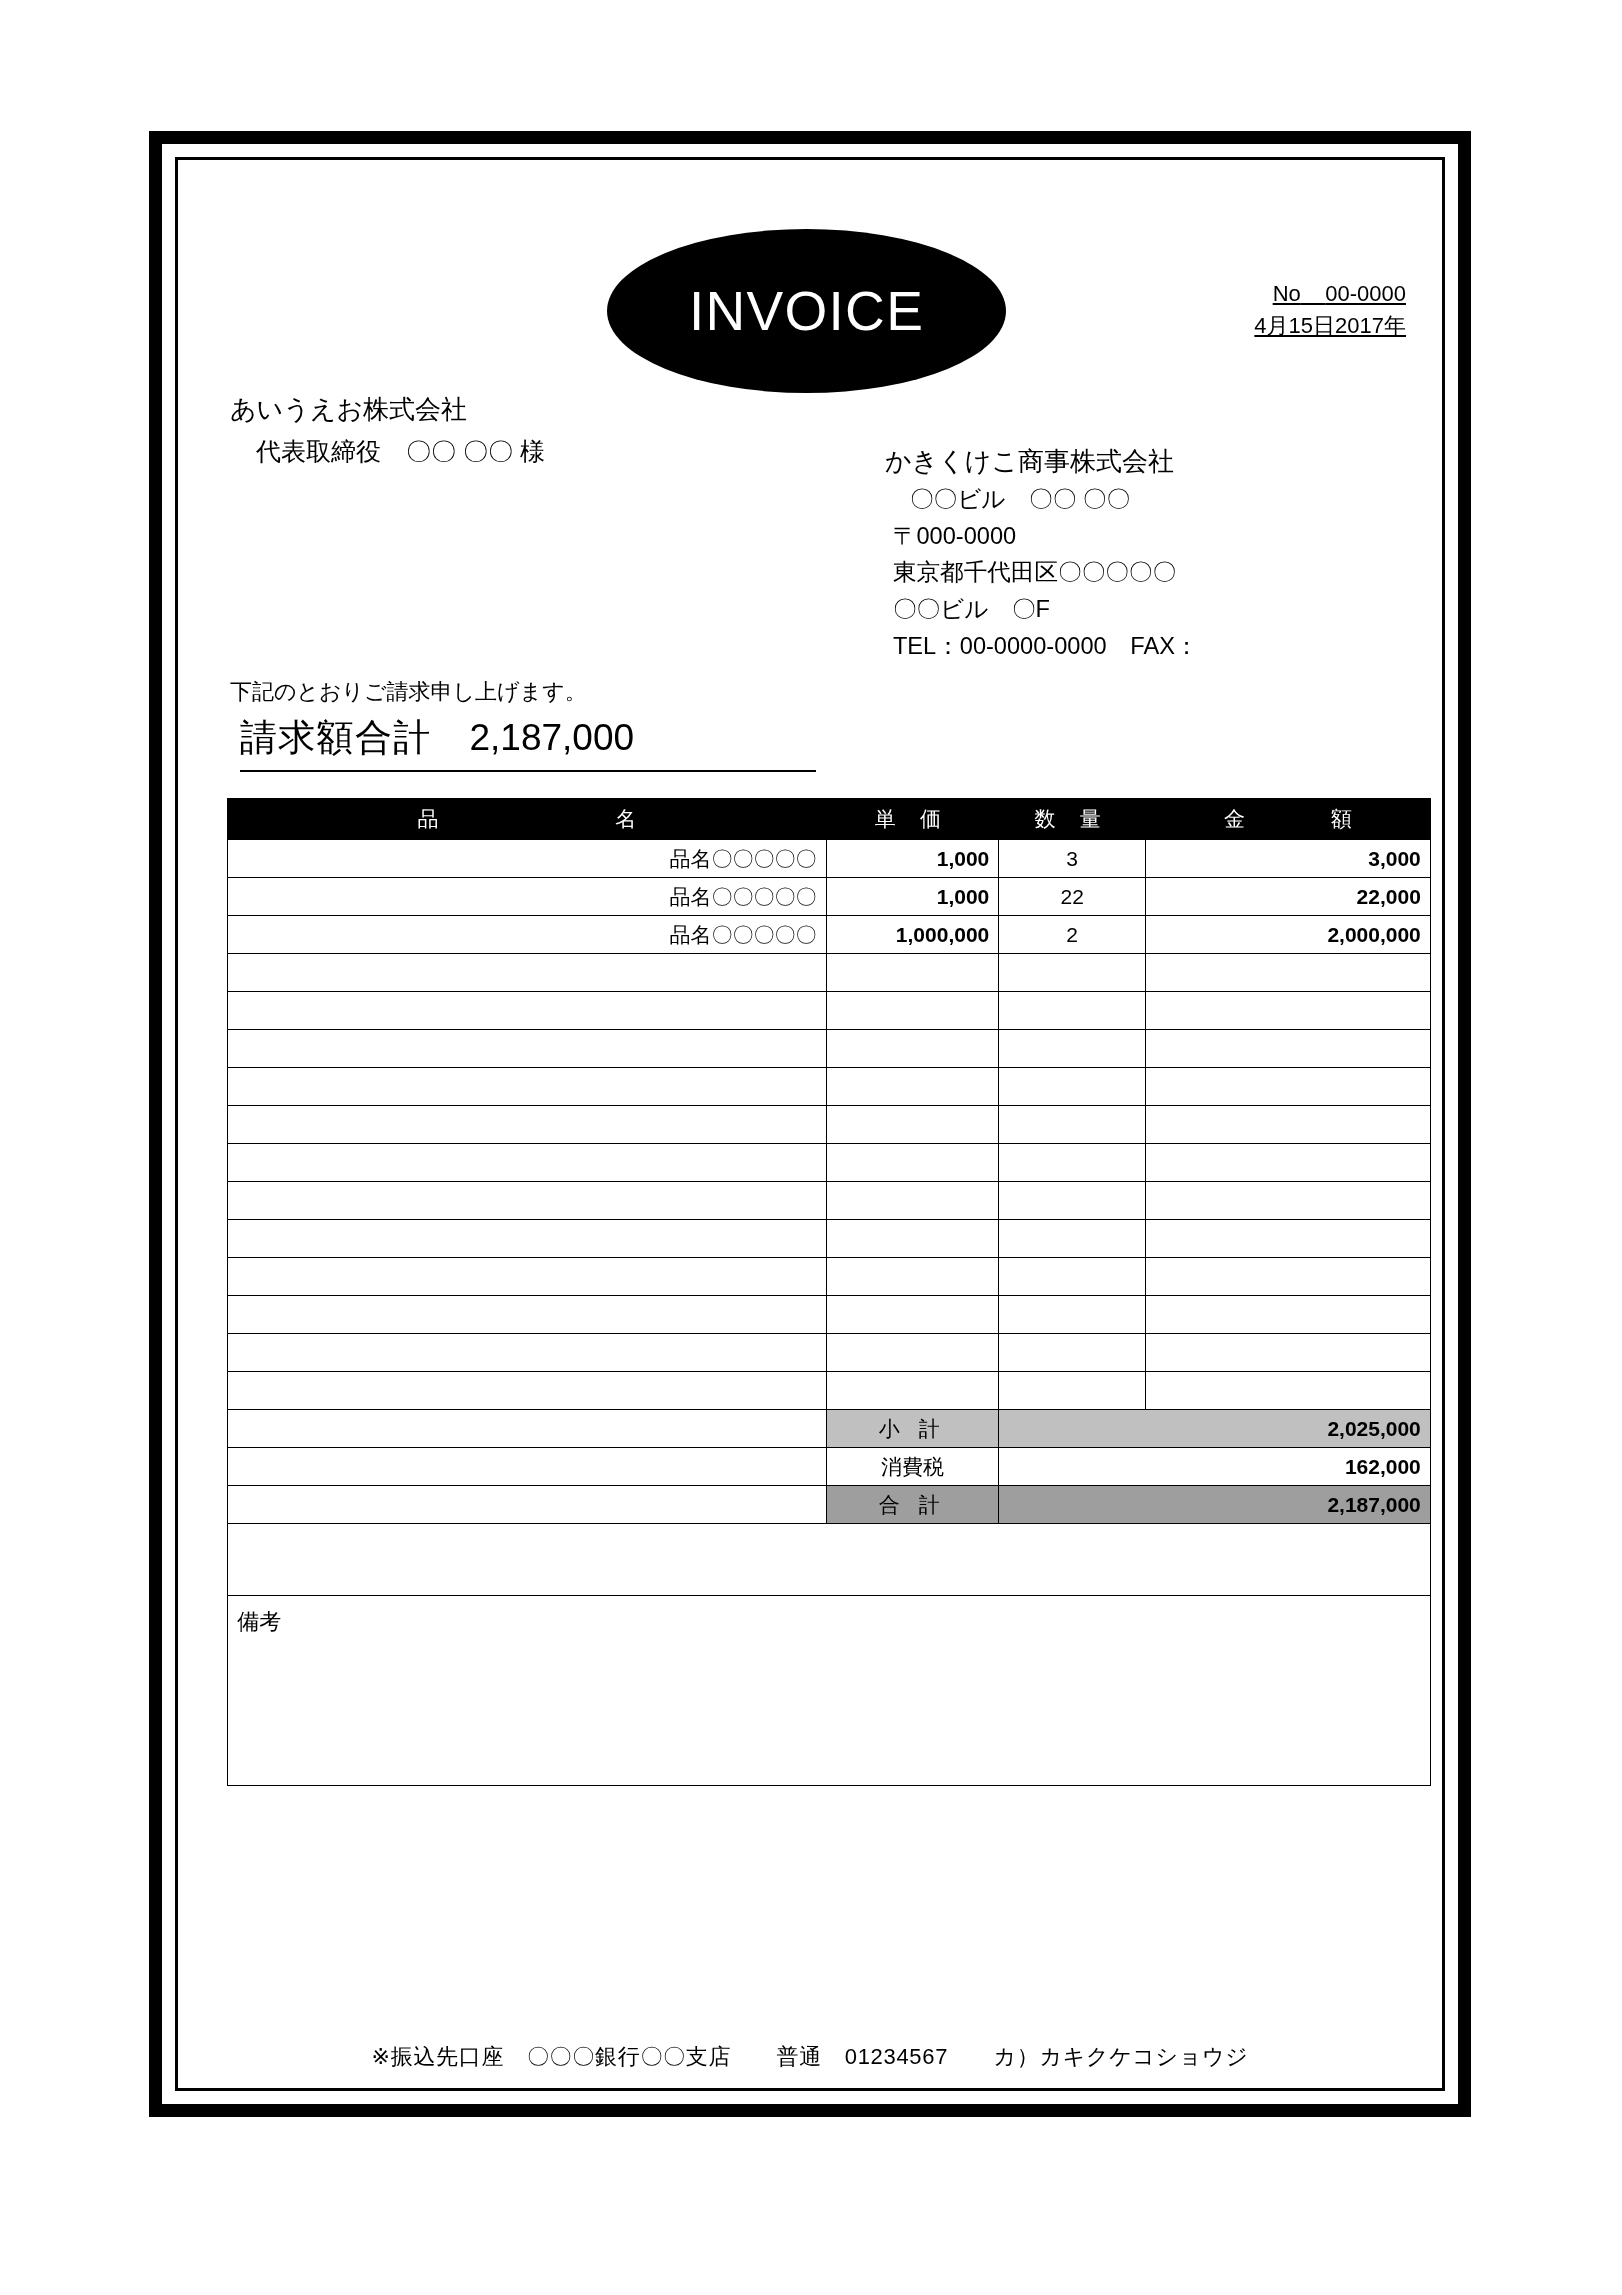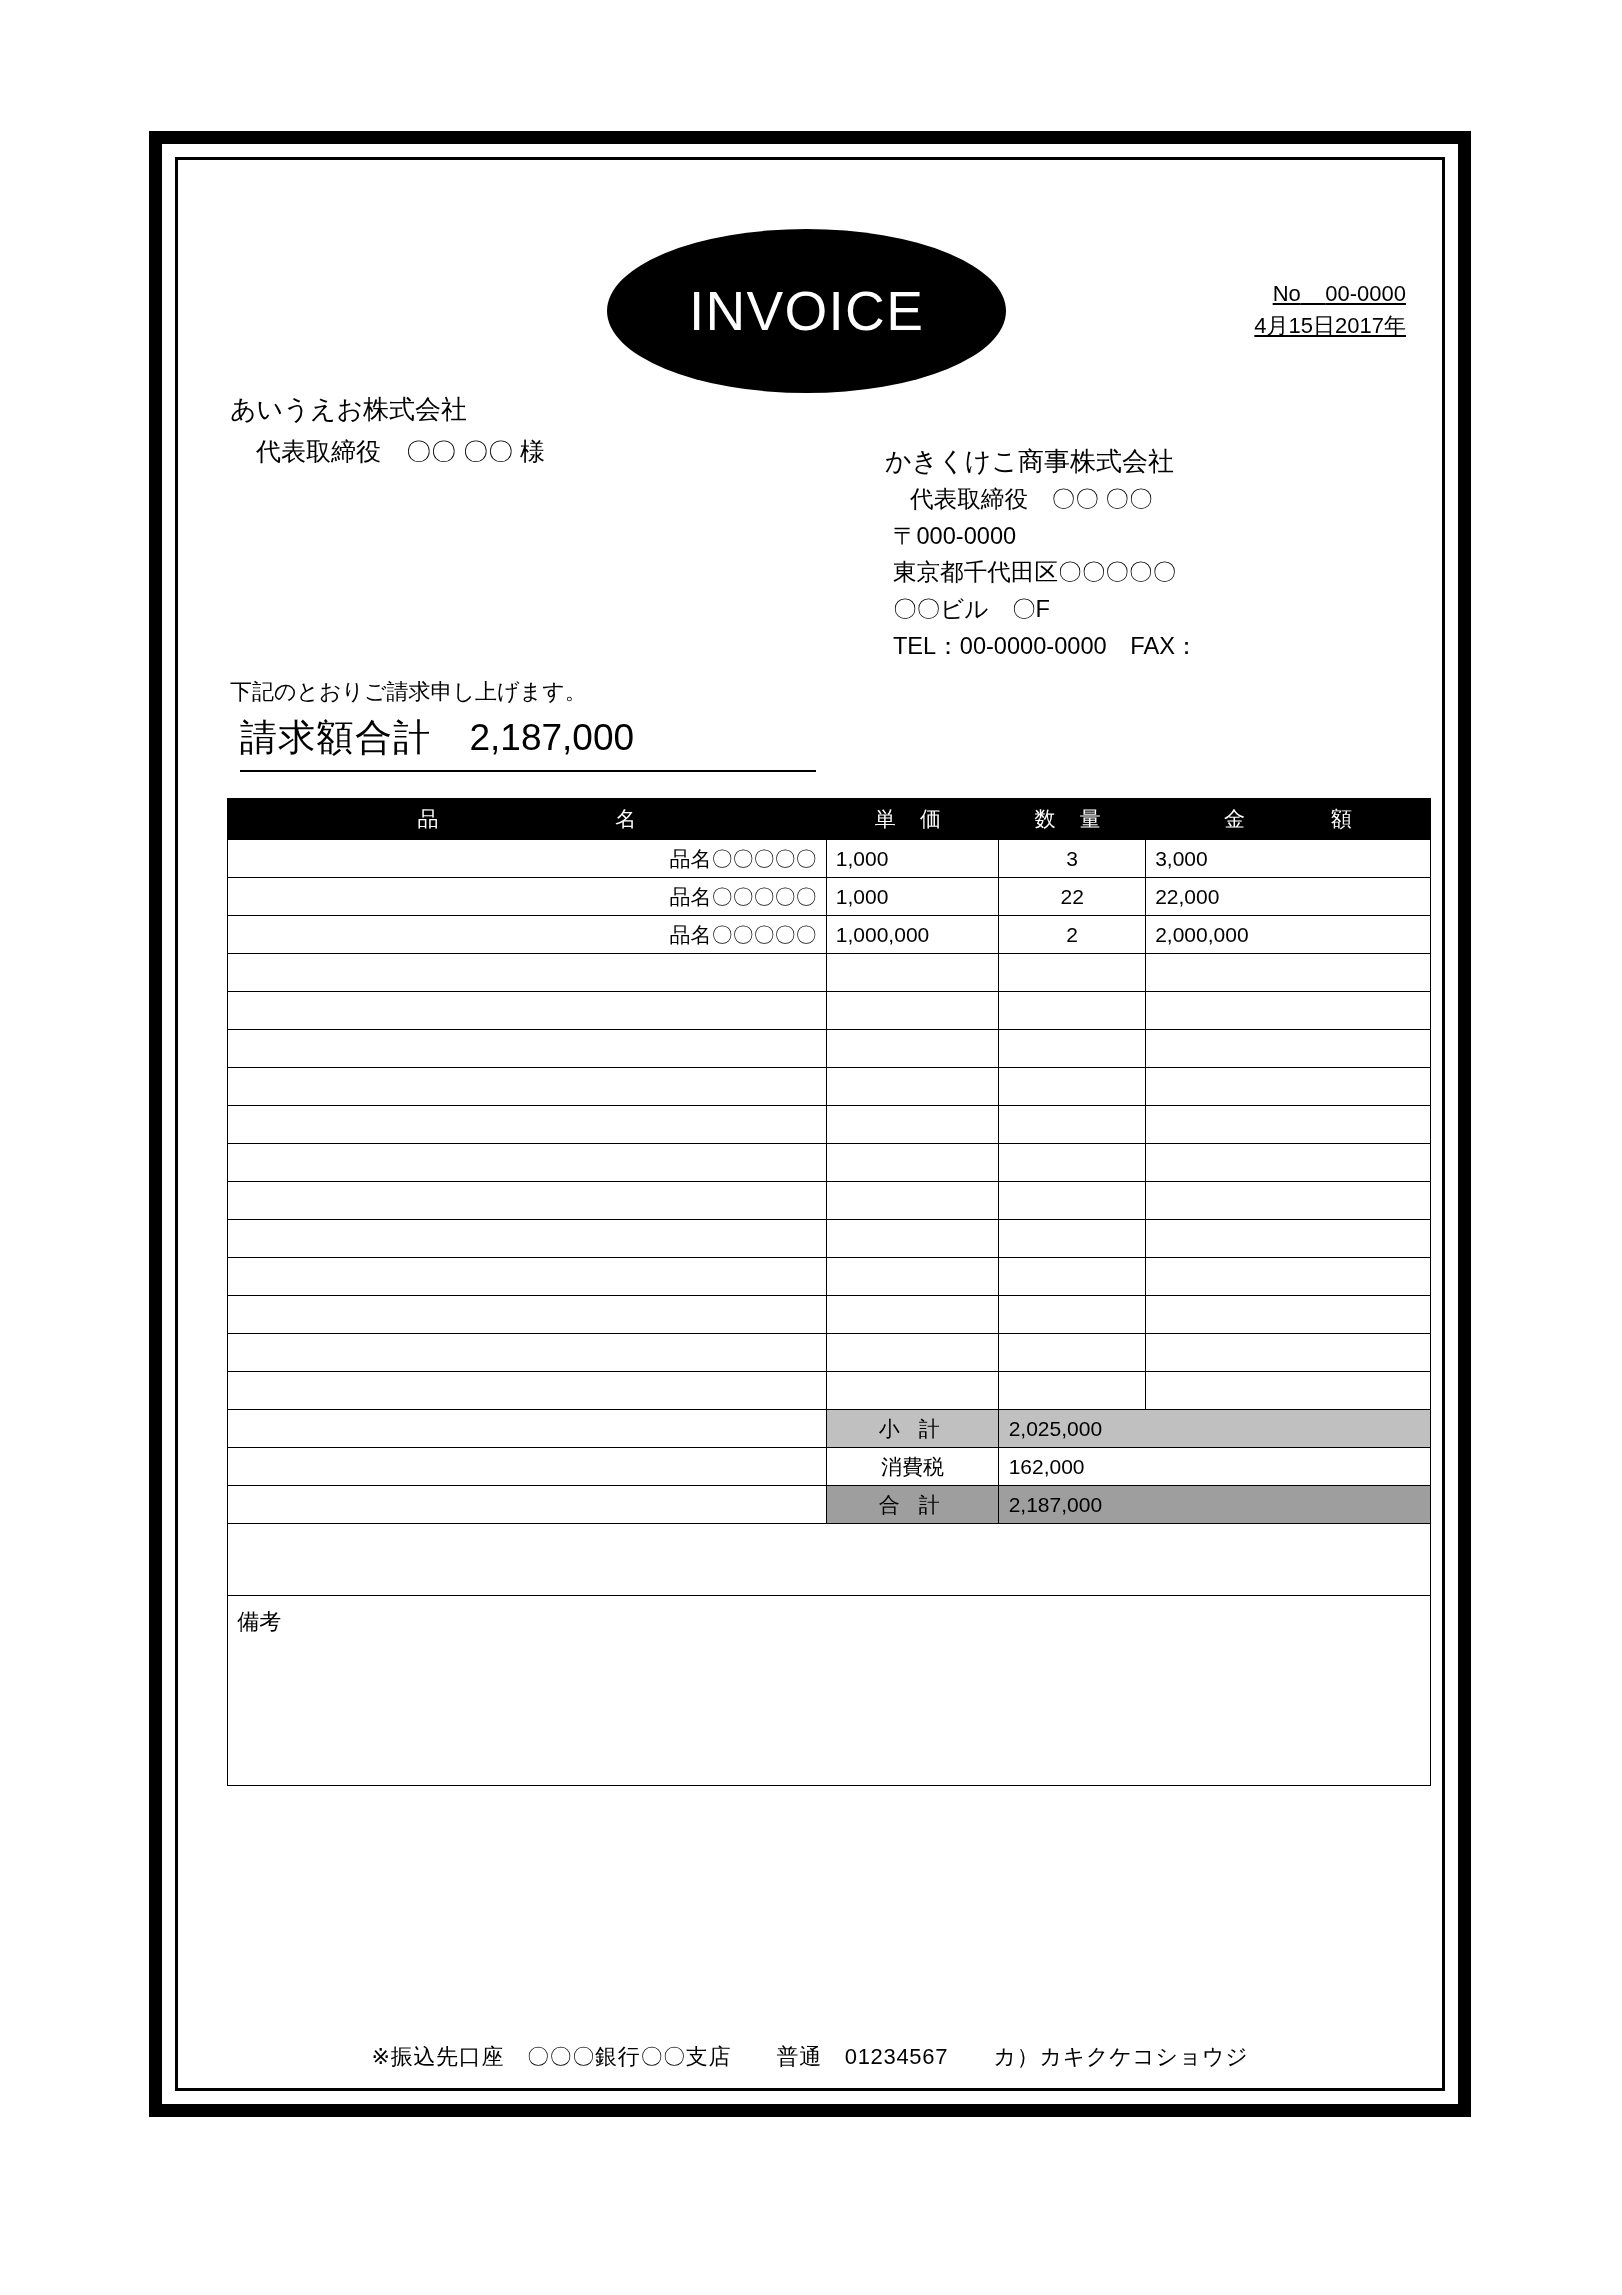--- a/index.html
+++ b/index.html
@@ -164,21 +164,21 @@
     display: flex;
     justify-content: space-around;
     padding: 0 92px;
   }
   .col-name  { width: 523px; }
   .col-price { width: 151px; }
   .col-qty   { width: 128px; }
   .col-amt   { width: 249px; }
 
   .tbl td.name { text-align: right; }
-  .tbl td.num  { text-align: left; }
+  .tbl td.num  { text-align: right; font-weight: bold; }
   .tbl td.qty  { text-align: center; }
 
   .dashed-l { border-left: 1.3px dotted #000000 !important; }
 
   .empty-row td { height: 38px; }
 
   .sum-label {
     text-align: center;
     letter-spacing: 6.5px;
   }
@@ -227,21 +227,21 @@
           <span class="row">4月15日2017年</span>
         </div>
 
         <div class="customer">
           <div>あいうえお株式会社</div>
           <div class="line2">代表取締役　〇〇 〇〇 様</div>
         </div>
 
         <div class="issuer">
           <div class="name">かきくけこ商事株式会社</div>
-          <div class="rep">代表取締役　〇〇 〇〇</div>
+          <div class="rep">〇〇ビル　〇〇 〇〇</div>
           <div class="addr">〒000-0000</div>
           <div class="addr">東京都千代田区〇〇〇〇〇</div>
           <div class="addr">〇〇ビル　〇F</div>
           <div class="addr">TEL：00-0000-0000　FAX：</div>
         </div>
 
         <div class="lead">下記のとおりご請求申し上げます。</div>
 
         <div class="total-head">
           <span class="label">請求額合計</span>

